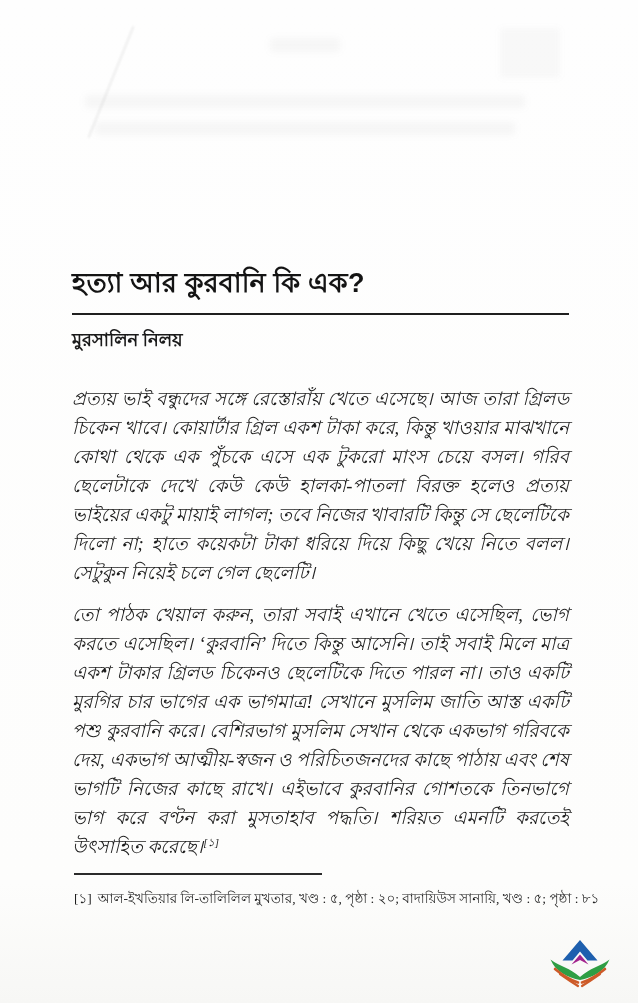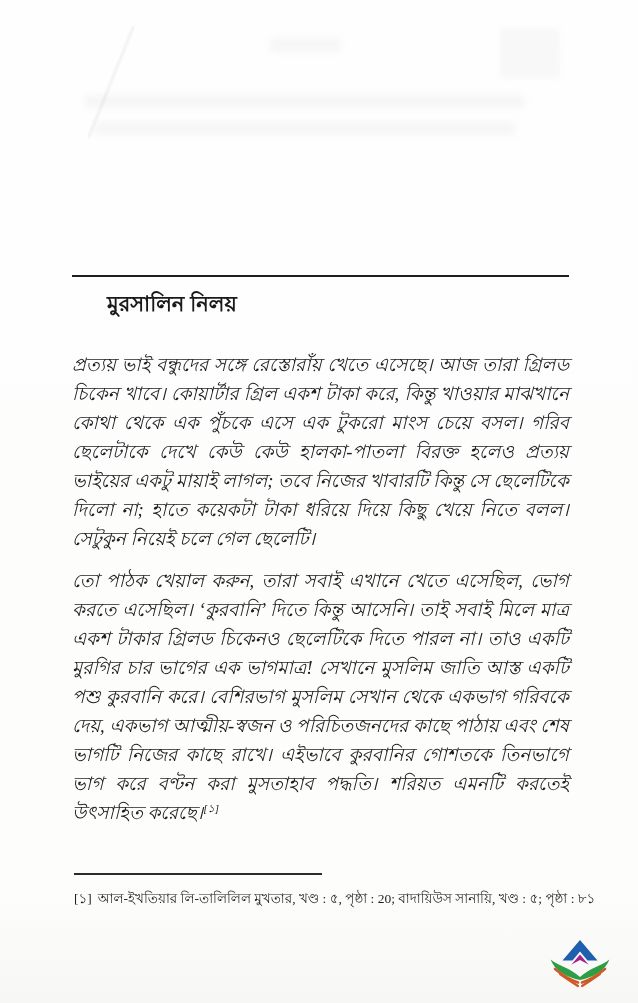--- a/index.html
+++ b/index.html
@@ -58,25 +58,24 @@
 
   .title-divider {
     margin-top: 11px;
     height: 2px;
     background: #1f1f1f;
     border: none;
   }
 
   .author-name {
     margin-top: 11px;
-    font-family: Liberation Sans, sans-serif;
-    font-size: 21px;
+    font-family: Liberation Serif, serif;
+    font-size: 18px;
     font-weight: 600;
     color: #1a1a1a;
-    margin-left: 35px;
   }
 
   .body-text { margin-top: 28px; }
 
   .body-paragraph {
     font-size: 18.5px;
     line-height: 29px;
     text-align: justify;
     color: #1c1c1c;
     margin-bottom: 13px;
@@ -126,39 +125,40 @@
 <div class="page">
 
   <div class="ghost ghost-a"></div>
   <div class="ghost ghost-b"></div>
   <div class="ghost ghost-c"></div>
   <div class="ghost ghost-d"></div>
   <div class="ghost-scratch"></div>
 
   <div class="content">
 
+    <h1 class="chapter-title">হত্যা আর কুরবানি কি এক?</h1>
 
     <div class="title-divider"></div>
 
     <div class="author-name">মুরসালিন নিলয়</div>
 
     <div class="body-text">
 
       <p class="body-paragraph"><span>প্রত্যয় ভাই বন্ধুদের সঙ্গে রেস্তোরাঁয় খেতে এসেছে। আজ তারা গ্রিলড চিকেন খাবে। কোয়ার্টার গ্রিল একশ টাকা করে, কিন্তু খাওয়ার মাঝখানে কোথা থেকে এক পুঁচকে এসে এক টুকরো মাংস চেয়ে বসল। গরিব ছেলেটাকে দেখে কেউ কেউ হালকা-পাতলা বিরক্ত হলেও প্রত্যয় ভাইয়ের একটু মায়াই লাগল; তবে নিজের খাবারটি কিন্তু সে ছেলেটিকে দিলো না; হাতে কয়েকটা টাকা ধরিয়ে দিয়ে কিছু খেয়ে নিতে বলল। সেটুকুন নিয়েই চলে গেল ছেলেটি।</span></p>
 
       <p class="body-paragraph"><span>তো পাঠক খেয়াল করুন, তারা সবাই এখানে খেতে এসেছিল, ভোগ করতে এসেছিল। ‘কুরবানি’ দিতে কিন্তু আসেনি। তাই সবাই মিলে মাত্র একশ টাকার গ্রিলড চিকেনও ছেলেটিকে দিতে পারল না। তাও একটি মুরগির চার ভাগের এক ভাগমাত্র! সেখানে মুসলিম জাতি আস্ত একটি পশু কুরবানি করে। বেশিরভাগ মুসলিম সেখান থেকে একভাগ গরিবকে দেয়, একভাগ আত্মীয়-স্বজন ও পরিচিতজনদের কাছে পাঠায় এবং শেষ ভাগটি নিজের কাছে রাখে। এইভাবে কুরবানির গোশতকে তিনভাগে ভাগ করে বণ্টন করা মুসতাহাব পদ্ধতি। শরিয়ত এমনটি করতেই উৎসাহিত করেছে।</span><sup class="footnote-ref">[১]</sup></p>
 
 
     </div>
   </div>
 
   <div class="footnote-area">
     <div class="footnote-divider"></div>
     <div class="footnote-line">
-      <span class="footnote-marker">[১]</span><span>আল-ইখতিয়ার লি-তালিলিল মুখতার, খণ্ড : ৫, পৃষ্ঠা : 20; বাদায়িউস সানায়ি, খণ্ড : ৫; পৃষ্ঠা : ৮১</span>
+      <span class="footnote-marker">[১]</span><span>আল-ইখতিয়ার লি-তালিলিল মুখতার, খণ্ড : ৫, পৃষ্ঠা : ২০; বাদায়িউস সানায়ি, খণ্ড : ৫; পৃষ্ঠা : ৮১</span>
     </div>
   </div>
 
   <div class="publisher-logo">
     <svg width="62" height="52" viewBox="0 0 62 52">
 
       <path d="M31 1 L48.5 21.5 L38.5 21.5 L31 12.5 L23.5 21.5 L13.5 21.5 Z" fill="#1e5fae"></path>
 
       <path d="M31 15.5 L39.5 25.5 L31 21 L22.5 25.5 Z" fill="#a2238e"></path>
 

